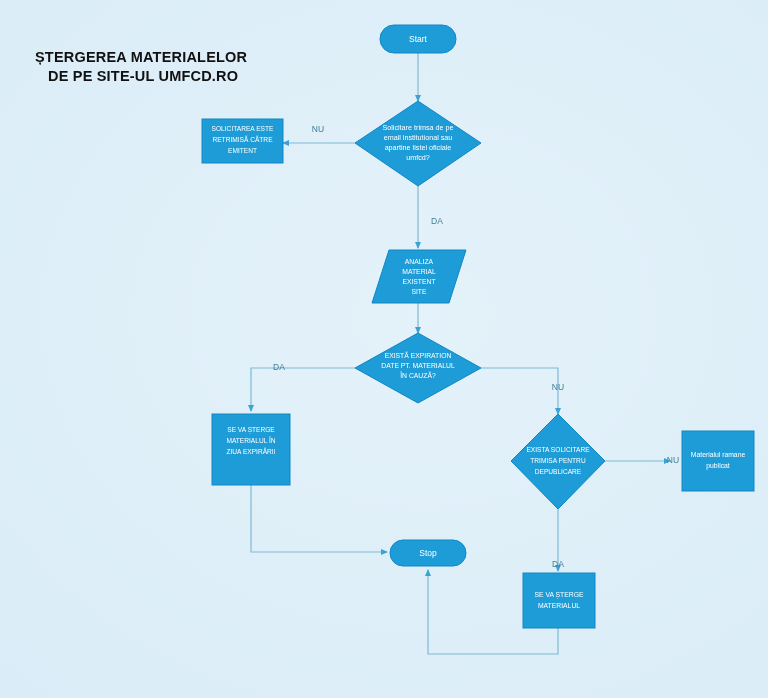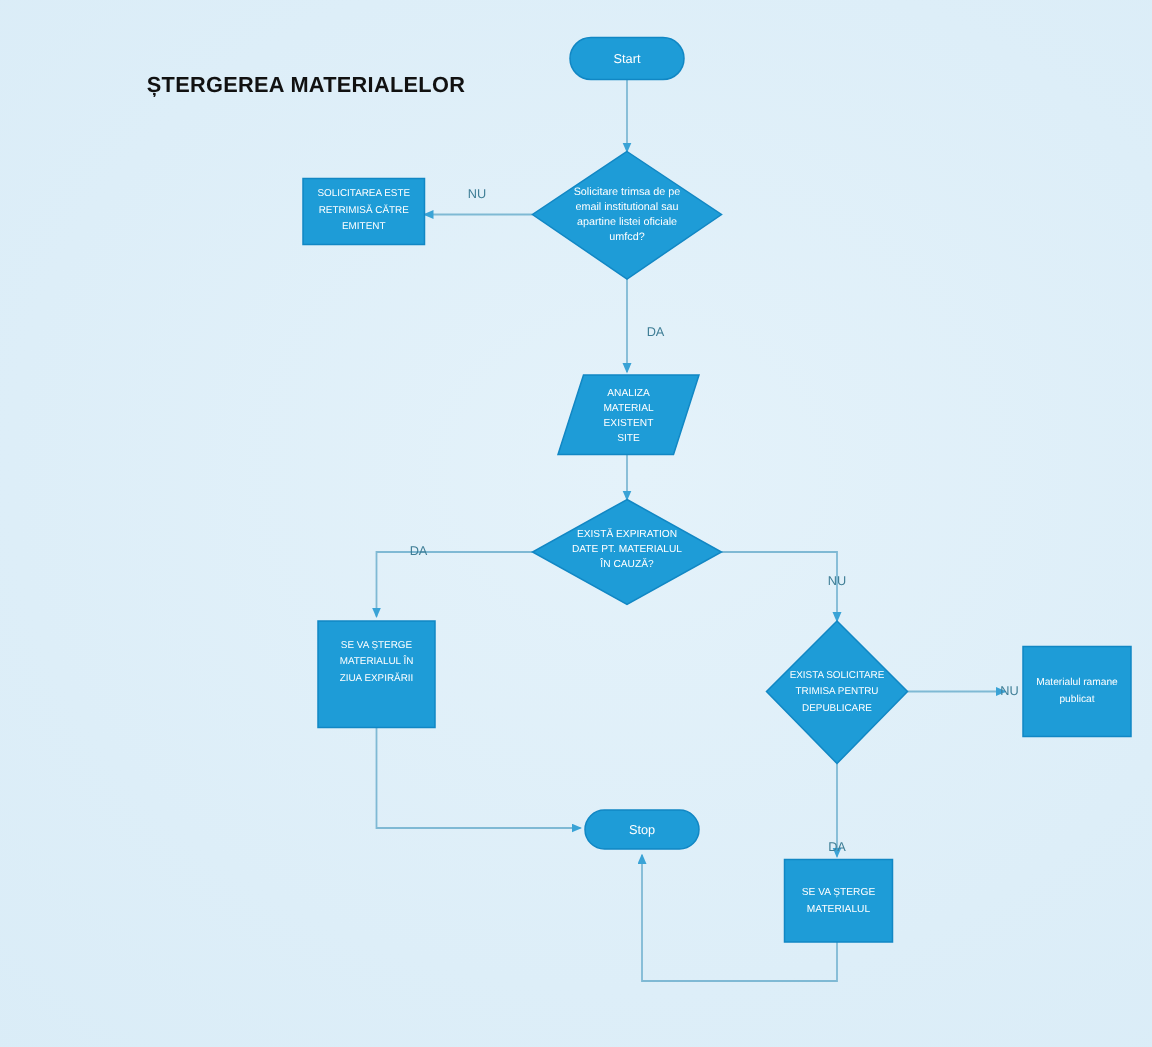--- a/index.html
+++ b/index.html
@@ -22,30 +22,29 @@
   }
   #flow-svg {
     position: absolute;
     left: 0;
     top: 0;
     width: 768px;
     height: 698px;
   }
   .title {
     position: absolute;
-    left: 54px;
+    left: 35px;
     top: 48px;
     width: 300px;
     font-size: 14.5px;
     font-weight: bold;
     color: #111111;
     letter-spacing: 0.2px;
     line-height: 1.32;
     font-family: "Liberation Sans", sans-serif;
-    text-align: center;
   }
   .title .line2 {
     display: block;
     padding-left: 13px;
   }
   .node-text {
     fill: #ffffff;
     font-family: "Liberation Sans", sans-serif;
     text-anchor: middle;
     dominant-baseline: middle;
@@ -73,20 +72,21 @@
     stroke-width: 1.2;
   }
 </style>
 </head>
 <body>
 
 <div id="canvas">
 
   <div class="title">
     <span>ȘTERGEREA MATERIALELOR</span>
+    <span class="line2">DE PE SITE-UL UMFCD.RO</span>
   </div>
 
   <svg id="flow-svg" viewBox="0 0 768 698">
     <defs>
       <marker id="arrow" markerWidth="7" markerHeight="7" refX="6" refY="3" orient="auto" markerUnits="userSpaceOnUse">
         <path d="M0,0 L7,3 L0,6 Z" fill="#3aa3d6"></path>
       </marker>
     </defs>
 
     <g>

